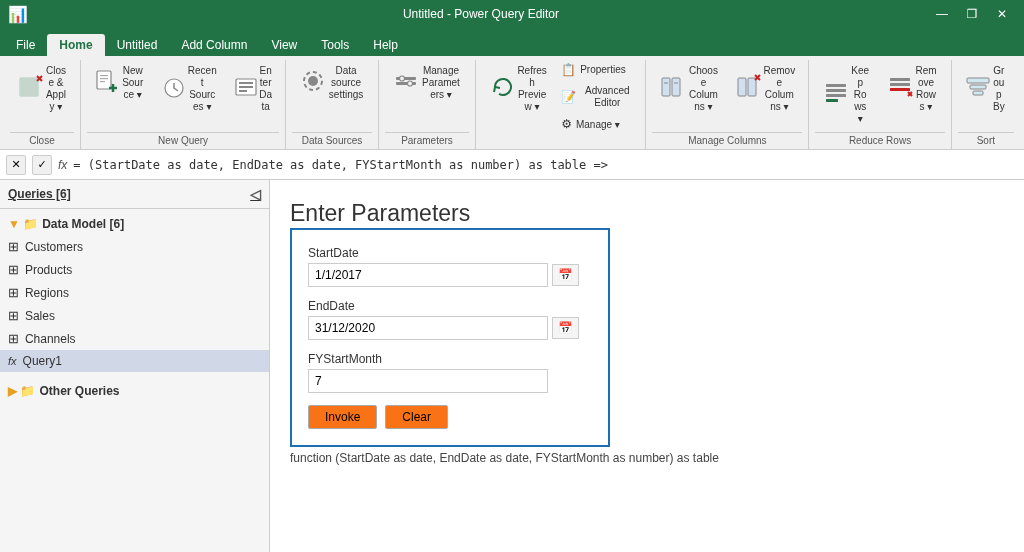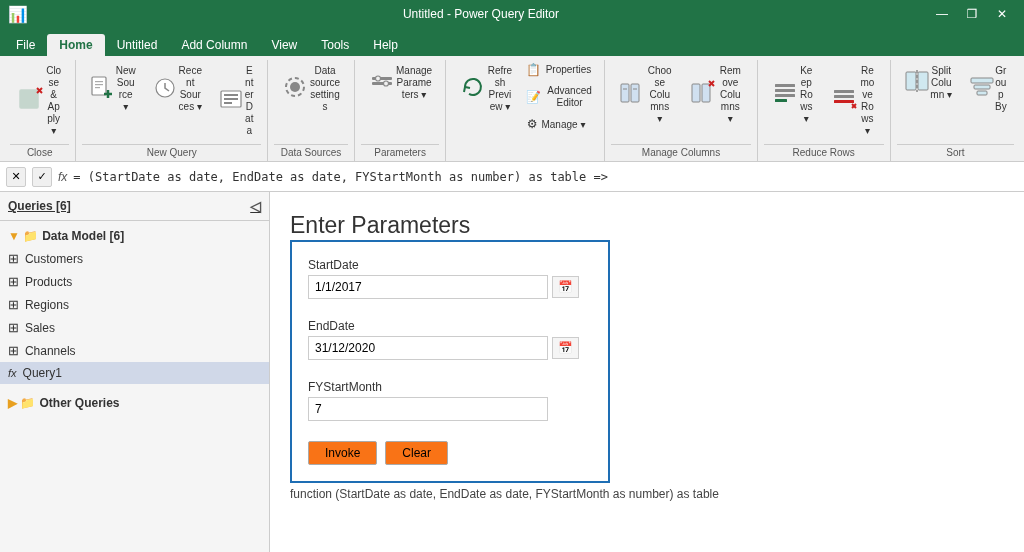--- a/index.html
+++ b/index.html
@@ -47,21 +47,21 @@
     .sidebar-item.active { background: #d0d8e8; }
     .sidebar-item .item-icon { margin-right: 6px; font-size: 13px; }
     .sidebar-group { padding: 4px 0; }
     .sidebar-group-header { display: flex; align-items: center; padding: 4px 8px; font-size: 12px; font-weight: 600; cursor: pointer; color: #333; }
     .sidebar-group-header .folder-icon { margin-right: 4px; color: #e8a020; }
 
     
     .content-area { flex: 1; background: white; padding: 20px; overflow: auto; }
     .dialog-title { font-size: 23px; color: #333; margin-bottom: 1px; font-weight: 400; }
     .param-dialog { border: 2px solid #1e6eb4; padding: 16px; display: inline-block; min-width: 320px; background: white; }
-    .param-field { margin-bottom: 20px; }
+    .param-field { margin-bottom: 12px; }
     .param-label { font-size: 12px; color: #333; margin-bottom: 3px; }
     .param-input-wrap { display: flex; align-items: center; }
     .param-input { border: 1px solid #ccc; padding: 4px 6px; font-size: 12px; width: 240px; outline: none; }
     .param-cal-btn { margin-left: 4px; border: 1px solid #ccc; background: #f5f5f5; padding: 3px 5px; cursor: pointer; font-size: 12px; }
     .param-buttons { display: flex; gap: 8px; margin-top: 8px; }
     .param-btn { padding: 4px 16px; font-size: 12px; border: 1px solid #aaa; background: #f97316; cursor: pointer; border-radius: 2px; }
     .function-desc { margin-top: 4px; font-size: 12px; color: #444; }
   </style>
 </head>
 <body>
@@ -259,30 +259,20 @@
         </button>
       </div>
       <div class="ribbon-group-label">Reduce Rows</div>
     </div>
 
     <div class="ribbon-group">
       <div class="ribbon-group-buttons">
         <button class="ribbon-btn">
           <span class="btn-icon">
             <svg width="26" height="26" viewBox="0 0 26 26">
-                <rect x="2" y="4" width="10" height="18" rx="1" fill="#d0e8f0" stroke="#888" stroke-width="1"></rect>
-                <rect x="14" y="4" width="10" height="18" rx="1" fill="#d0e8f0" stroke="#888" stroke-width="1"></rect>
-                <line x1="13" y1="2" x2="13" y2="24" stroke="#888" stroke-width="1.5" stroke-dasharray="3 2"></line>
-              </svg>
-          </span>
-          <span class="btn-label">Split<br>Column ▾</span>
-        </button>
-        <button class="ribbon-btn">
-          <span class="btn-icon">
-            <svg width="26" height="26" viewBox="0 0 26 26">
                 <rect x="2" y="4" width="22" height="5" rx="1" fill="#d0e8f0" stroke="#888" stroke-width="1"></rect>
                 <rect x="5" y="11" width="16" height="4" rx="1" fill="#d0e8f0" stroke="#888" stroke-width="1"></rect>
                 <rect x="8" y="17" width="10" height="4" rx="1" fill="#d0e8f0" stroke="#888" stroke-width="1"></rect>
               </svg>
           </span>
           <span class="btn-label">Group<br>By</span>
         </button>
       </div>
       <div class="ribbon-group-label">Sort</div>
     </div>

